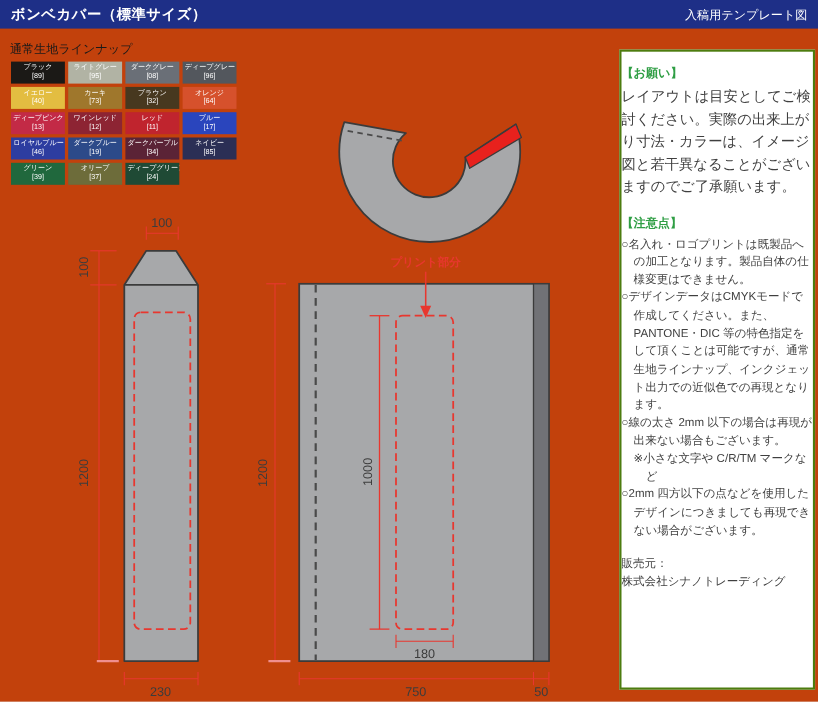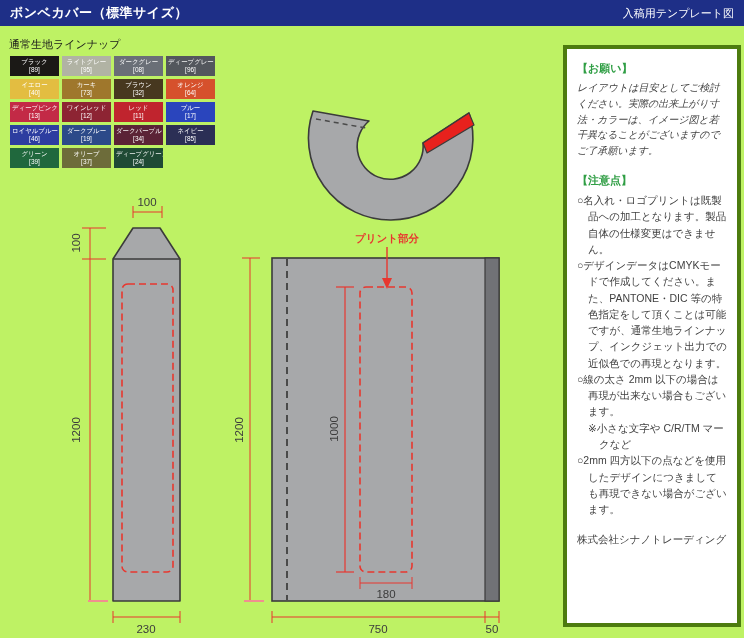--- a/index.html
+++ b/index.html
@@ -1,38 +1,38 @@
 <!DOCTYPE html>
 <html><head>
 <meta charset="utf-8">
 <style>
   html,body{margin:0;padding:0;background:#e8e8e8;}
-  #page{position:relative;width:744px;height:638px;background:#bef264;overflow:hidden;
+  #page{position:relative;width:744px;height:638px;background:#c2410c;overflow:hidden;
         font-family:"Liberation Sans","DejaVu Sans",sans-serif;}
   
   #header{position:absolute;left:0;top:0;width:744px;height:26px;background:#1e2f87;
           display:flex;align-items:center;justify-content:space-between;box-sizing:border-box;
           padding:0 10px;}
   #header .h-title{color:#fff;font-size:13px;font-weight:bold;letter-spacing:.5px;}
   #header .h-sub{color:#fff;font-size:11px;}
   
   #fabric-heading{position:absolute;left:9px;top:37px;font-size:11px;color:#1a1a1a;}
   #swatch-grid{position:absolute;left:10px;top:56px;display:grid;
                grid-template-columns:repeat(4,49px);grid-auto-rows:20px;gap:3px;}
   .swatch{color:#fff;text-align:center;overflow:hidden;box-sizing:border-box;padding-top:2px;}
   .sw-name{font-size:7px;line-height:8px;white-space:nowrap;transform:scale(.92);transform-origin:center;}
   .sw-code{font-size:6.5px;line-height:8px;}
   
   #drawing{position:absolute;left:0;top:0;}
   .dimtext{font-size:11.5px;fill:#3c3c3c;}
   
   #panel{position:absolute;left:563px;top:45px;width:178px;height:582px;background:#fff;
-         border:4px solid #4d7c0f;box-sizing:border-box;padding:12px 10px;overflow:hidden;}
+         border:2px solid #4d7c0f;box-sizing:border-box;padding:12px 0;overflow:hidden;}
   .p-head{color:#2f9e44;font-size:11px;font-weight:bold;margin:6px 0 4px 0;}
-  .p-body{color:#3f3f3f;font-size:10px;line-height:1.58;font-style:italic;}
+  .p-body{color:#3f3f3f;font-size:13px;line-height:1.58;}
   .note{color:#3f3f3f;font-size:10.5px;line-height:1.55;padding-left:11px;text-indent:-11px;}
   .note.sub{padding-left:22px;text-indent:-11px;}
   .seller{color:#3f3f3f;font-size:10.5px;line-height:1.6;margin-top:14px;}
 </style>
 </head>
 <body>
 
 <div id="page">
 
   <div id="header" style="background-color: rgb(30, 47, 135);">
@@ -190,17 +190,18 @@
     <div class="p-body">レイアウトは目安としてご検討ください。実際の出来上がり寸法・カラーは、イメージ図と若干異なることがございますのでご了承願います。</div>
 
     <div class="p-head" style="margin-top:14px">【注意点】</div>
     <div class="note"><span>○</span><span>名入れ・ロゴプリントは既製品への加工となります。製品自体の仕様変更はできません。</span></div>
     <div class="note"><span>○</span><span>デザインデータはCMYKモードで作成してください。また、PANTONE・DIC 等の特色指定をして頂くことは可能ですが、通常生地ラインナップ、インクジェット出力での近似色での再現となります。</span></div>
     <div class="note"><span>○</span><span>線の太さ 2mm 以下の場合は再現が出来ない場合もございます。</span></div>
     <div class="note sub"><span>※</span><span>小さな文字や C/R/TM マークなど</span></div>
     <div class="note"><span>○</span><span>2mm 四方以下の点などを使用したデザインにつきましても再現できない場合がございます。</span></div>
 
     <div class="seller">
+      <div>販売元：</div>
       <div>株式会社シナノトレーディング</div>
     </div>
   </div>
 
 </div>
 
 </body></html>

